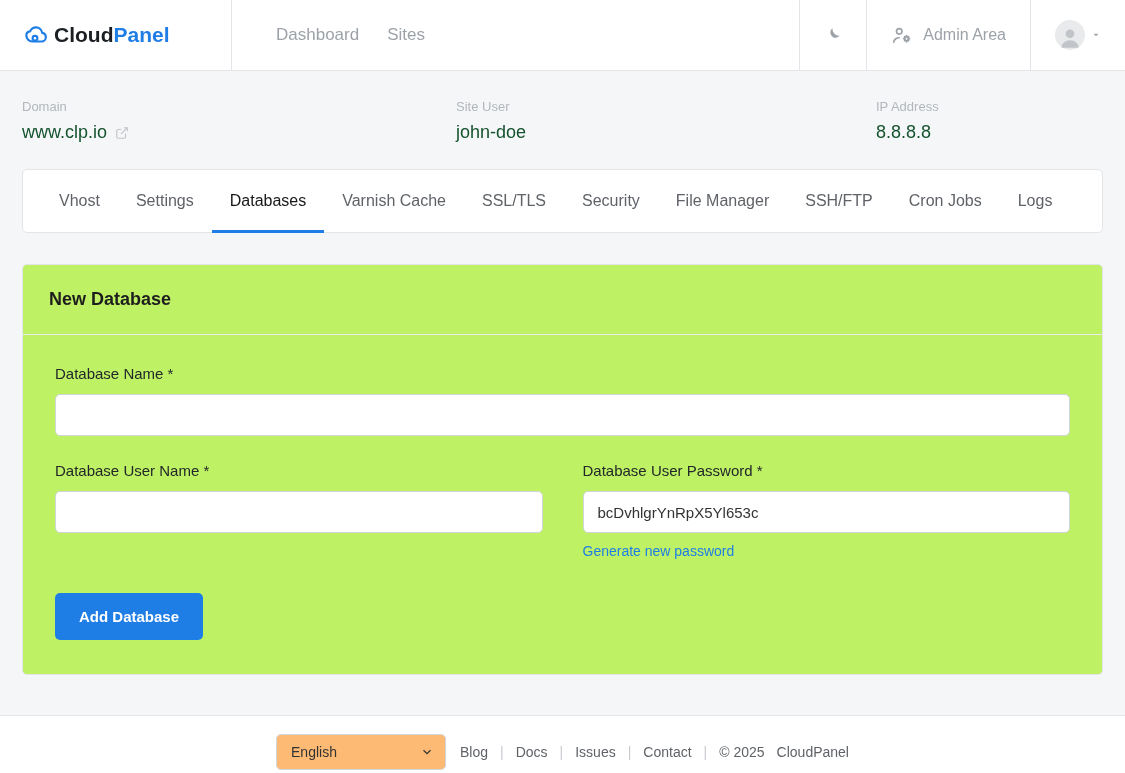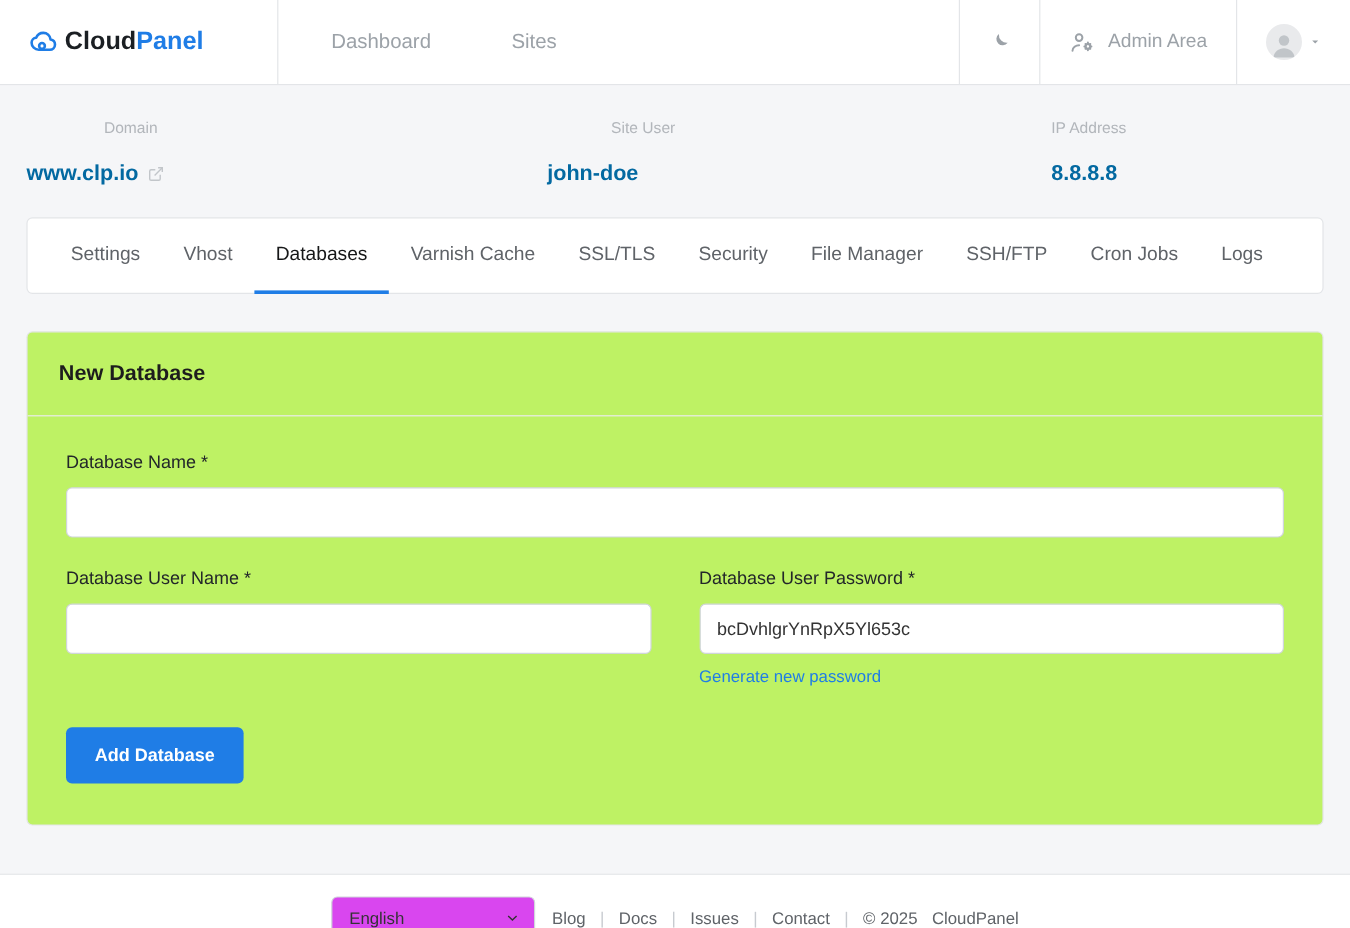--- a/index.html
+++ b/index.html
@@ -39,21 +39,21 @@
     }
     .logo-text .dark {
       color: #1b1f23;
     }
     .logo-text .blue {
       color: #1f7de6;
     }
     .nav-main {
       display: flex;
       align-items: center;
-      gap: 67px;
+      gap: 28px;
       padding-left: 44px;
       flex-grow: 1;
     }
     .nav-main a {
       color: #9ca2a8;
       font-weight: 500;
       font-size: 17px;
       text-decoration: none;
       cursor: pointer;
     }
@@ -98,34 +98,32 @@
       padding: 0 22px;
     }
     .site-info {
       display: flex;
       gap: 260px;
       padding: 28px 0 26px 0;
     }
     .site-info .col {
       display: flex;
       flex-direction: column;
-      gap: 20px;
-      text-align: center;
+      gap: 8px;
     }
     .site-info .label {
       font-size: 13px;
       color: #b2b6bb;
     }
     .site-info .value {
       font-size: 18px;
-      color: #0369a1;
+      color: #14532d;
       display: flex;
       align-items: center;
       gap: 8px;
-      font-weight: bold;
     }
     .ext-icon {
       color: #c2c6ca;
     }
     .tabs-panel {
       background: #fff;
       border: 1px solid #e3e5e8;
       border-radius: 5px;
       display: flex;
       padding: 0 18px;
@@ -228,21 +226,21 @@
     }
     .lang-select {
       position: relative;
     }
     .lang-select select {
       appearance: none;
       border: 1px solid #d0d5da;
       border-radius: 5px;
       padding: 9px 40px 9px 14px;
       font-size: 14px;
-      background: #d946ef;
+      background: #fdba74;
       color: #333;
       cursor: pointer;
       width: 170px;
     }
     .lang-select .chev {
       position: absolute;
       right: 12px;
       top: 50%;
       transform: translateY(-50%);
       pointer-events: none;
@@ -328,22 +326,22 @@
       <span class="label">Site User</span>
       <span class="value">john-doe</span>
     </div>
     <div class="col">
       <span class="label">IP Address</span>
       <span class="value">8.8.8.8</span>
     </div>
   </div>
 
   <div class="tabs-panel">
+    <div class="tab">Vhost</div>
     <div class="tab">Settings</div>
-    <div class="tab">Vhost</div>
     <div class="tab active">Databases</div>
     <div class="tab">Varnish Cache</div>
     <div class="tab">SSL/TLS</div>
     <div class="tab">Security</div>
     <div class="tab">File Manager</div>
     <div class="tab">SSH/FTP</div>
     <div class="tab">Cron Jobs</div>
     <div class="tab">Logs</div>
   </div>
 

